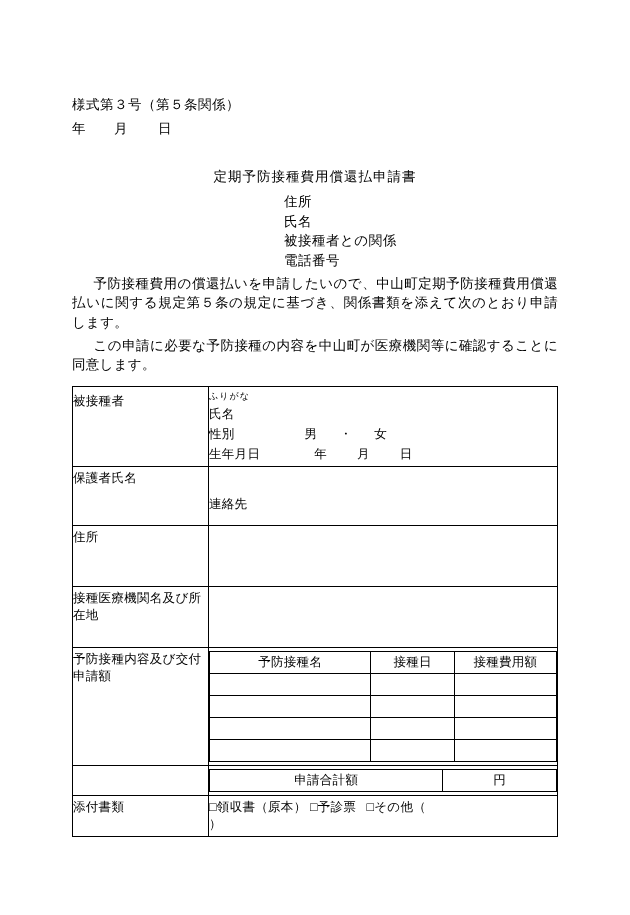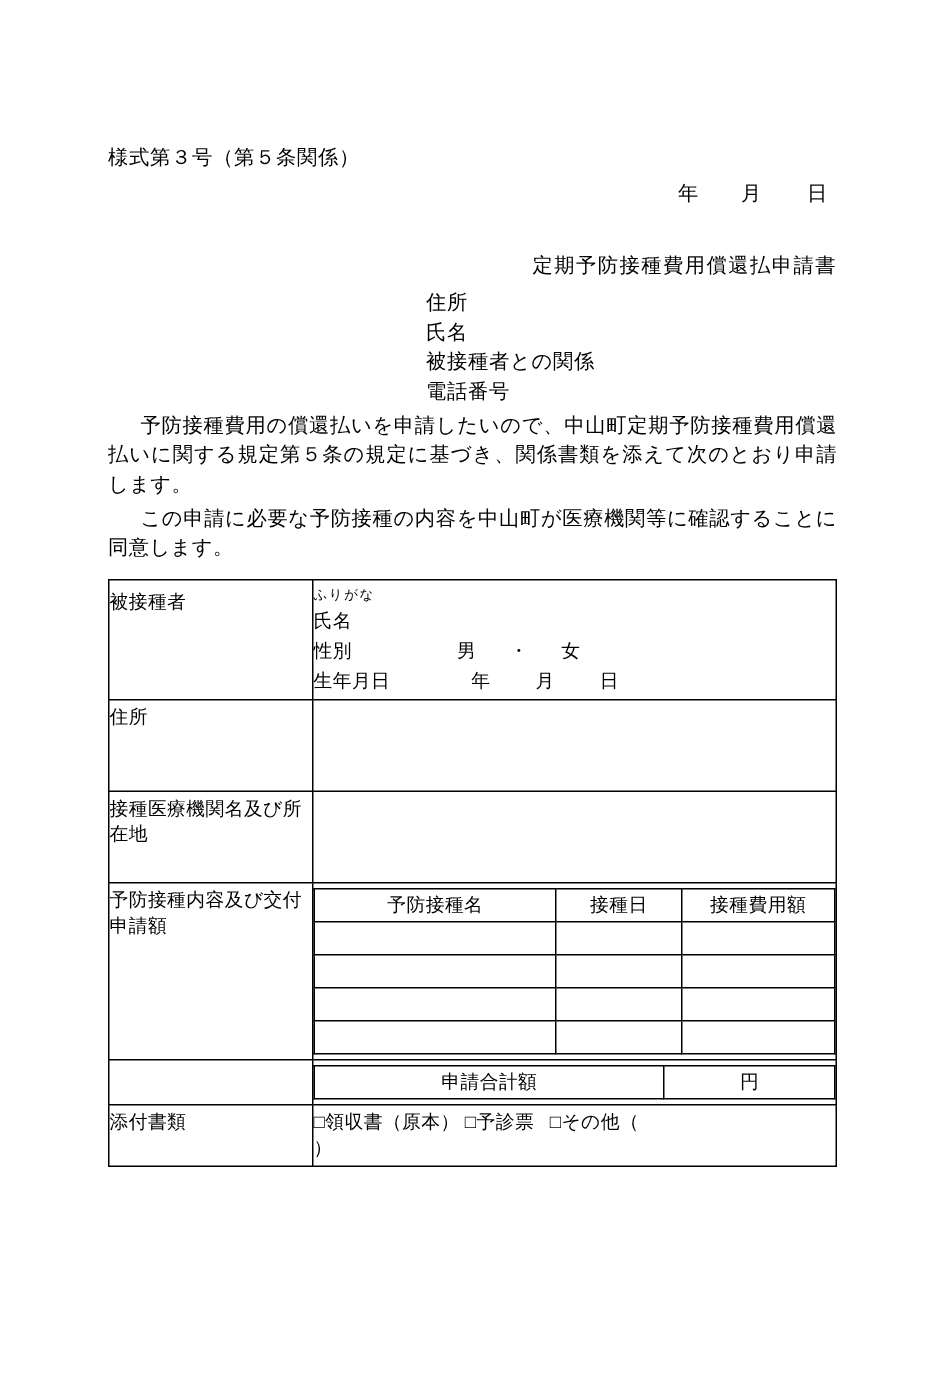--- a/index.html
+++ b/index.html
@@ -22,31 +22,31 @@
     box-sizing: border-box;
     padding: 96px 72px 40px 72px;
   }
   .form-number {
     font-size: 13.5px;
     letter-spacing: 0.5px;
     margin: 0 0 4px 0;
   }
   .date-line {
     font-size: 13.5px;
-    text-align: right;
+    text-align: left;
     margin: 6px 0 0 0;
     padding-right: 6px;
     letter-spacing: 0.5px;
   }
   .date-line span { display: inline-block; }
   .date-y { margin-right: 28px; }
   .date-m { margin-right: 30px; }
   .doc-title {
     font-size: 13.5px;
-    text-align: right;
+    text-align: center;
     margin: 30px 0 0 0;
     letter-spacing: 1px;
   }
   .addressee {
     font-size: 13.5px;
     margin: 30px 0 0 0;
     letter-spacing: 0.5px;
   }
   .applicant-block {
     margin: 6px 0 0 0;
@@ -155,20 +155,28 @@
           <span class="line-gap">被接種者</span>
         </td>
         <td>
           <span class="furigana">ふりがな</span>
           <span class="line-gap">氏名</span>
           <span class="line-gap sex-row"><span>性別</span><span class="sp1"></span><span>男</span><span class="sp2"></span><span>・</span><span class="sp3"></span><span>女</span></span>
           <span class="line-gap dob-row"><span>生年月日</span><span class="sp1"></span><span>年</span><span class="sp2"></span><span>月</span><span class="sp3"></span><span>日</span></span>
         </td>
       </tr>
 
+      <tr>
+        <td class="lbl cell-tall-1">
+          <span>保護者氏名</span>
+        </td>
+        <td class="cell-tall-1">
+          <span class="contact-inner">連絡先</span>
+        </td>
+      </tr>
 
       <tr>
         <td class="lbl cell-tall-2">
           <span>住所</span>
         </td>
         <td class="cell-tall-2"></td>
       </tr>
 
       <tr>
         <td class="lbl cell-tall-2">

